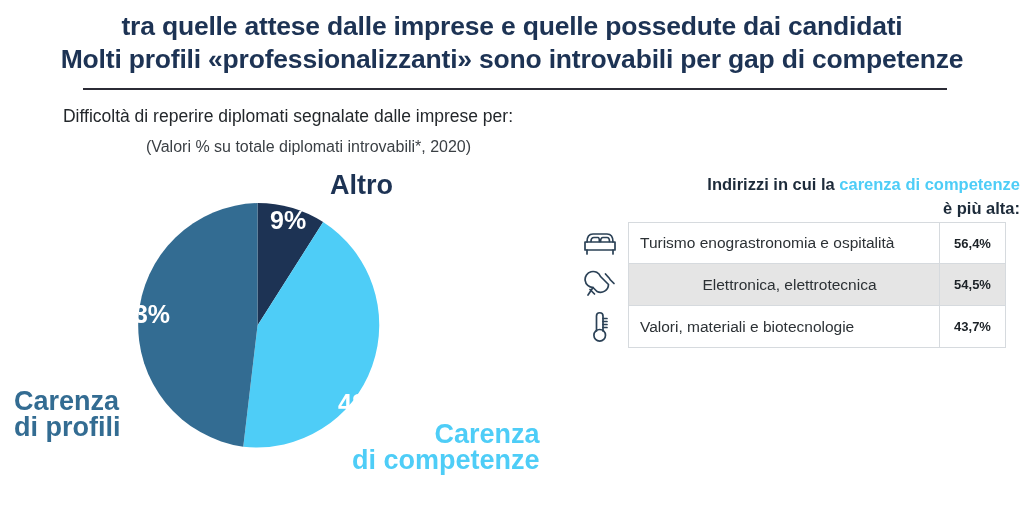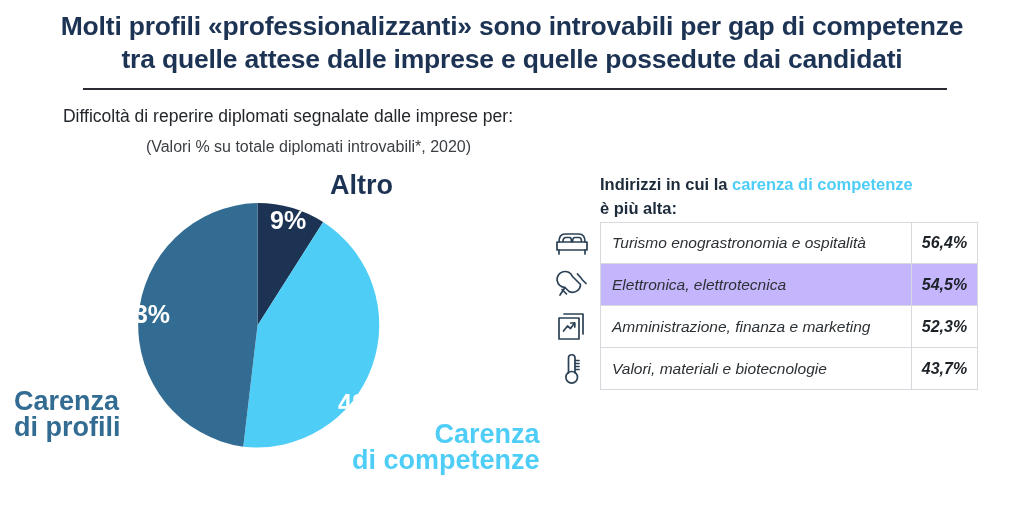--- a/index.html
+++ b/index.html
@@ -110,35 +110,34 @@
     color: #4ecdf7;
     text-align: right;
   }
 
   
   .table-header {
     position: absolute;
     left: 600px;
     top: 172px;
     width: 420px;
-    text-align: left;
+    text-align: right;
     font-size: 16.5px;
     font-weight: bold;
     line-height: 24px;
     color: #1d2b3a;
   }
   .hl-blue { color: #4ecdf7; }
 
   
   .table-zone {
     position: absolute;
-    left: 544px;
+    left: 572px;
     top: 222px;
     width: 434px;
-    font-style: italic;
   }
   .trow {
     position: relative;
     display: flex;
     align-items: center;
     height: 42px;
   }
   .icon-cell {
     width: 56px;
     height: 42px;
@@ -150,52 +149,52 @@
   .icon-cell svg { display: block; }
   .row-box {
     flex: 1 1 auto;
     display: flex;
     align-items: center;
     height: 42px;
     border-left: 1px solid #d6dade;
     border-right: 1px solid #d6dade;
     background: #ffffff;
   }
-  .row-box.alt { background: #c4b5fd; }
+  .row-box.alt { background: #e5e5e5; text-align: center; }
   .trow:first-child .row-box { border-top: 1px solid #d6dade; }
   .trow .row-box { border-bottom: 1px solid #d6dade; }
 
   .cell-name {
     flex: 1 1 auto;
     padding-left: 11px;
     font-size: 15.5px;
     color: #2c3135;
     white-space: nowrap;
     overflow: hidden;
   }
   .cell-value {
     flex: 0 0 66px;
     border-left: 1px solid #d6dade;
     height: 42px;
     display: flex;
     align-items: center;
     justify-content: center;
-    font-size: 16px;
+    font-size: 13px;
     font-weight: bold;
     color: #1c2227;
   }
 </style>
 </head>
 <body>
 
 <div id="page">
 
   <div class="title-block">
+    <div class="title-line">tra quelle attese dalle imprese e quelle possedute dai candidati</div>
     <div class="title-line">Molti profili «professionalizzanti» sono introvabili per gap di competenze</div>
-    <div class="title-line">tra quelle attese dalle imprese e quelle possedute dai candidati</div>
   </div>
   <div class="title-rule"></div>
 
   <div class="sub-block">
     <div class="sub-main">Difficoltà di reperire diplomati segnalate dalle imprese per:</div>
     <div class="sub-note">(Valori % su totale diplomati introvabili*, 2020)</div>
   </div>
 
   <div class="pie-wrap">
     <svg width="245" height="245" viewBox="0 0 245 245" aria-hidden="true">
@@ -257,34 +256,20 @@
           <path d="M9 17.5 L4 25"></path>
           <path d="M6 19.5 L10.5 24"></path>
         </svg>
       </div>
       <div class="row-box alt">
         <div class="cell-name">Elettronica, elettrotecnica</div>
         <div class="cell-value">54,5%</div>
       </div>
     </div>
 
-    <div class="trow">
-      <div class="icon-cell">
-        <svg width="32" height="30" viewBox="0 0 32 30" fill="none" stroke="#2b4156" stroke-width="1.7" stroke-linecap="round" stroke-linejoin="round">
-          <path d="M8 2 L27 2 L27 22"></path>
-          <rect x="3" y="6" width="20" height="21"></rect>
-          <path d="M7.5 19 L11.5 14 L14.5 16.5 L18.5 11"></path>
-          <path d="M14.8 11 L18.8 11 L18.8 15"></path>
-        </svg>
-      </div>
-      <div class="row-box">
-        <div class="cell-name">Amministrazione, finanza e marketing</div>
-        <div class="cell-value">52,3%</div>
-      </div>
-    </div>
 
 
     <div class="trow">
       <div class="icon-cell">
         <svg width="26" height="32" viewBox="0 0 26 32" fill="none" stroke="#2b4156" stroke-width="1.7" stroke-linecap="round" stroke-linejoin="round">
           <path d="M9.5 20 L9.5 5 A3.2 3.2 0 0 1 16 5 L16 20"></path>
           <circle cx="12.7" cy="24.3" r="5.8"></circle>
           <path d="M16 7.5 L20 7.5"></path>
           <path d="M16 10.5 L20 10.5"></path>
           <path d="M16 13.5 L20 13.5"></path>

